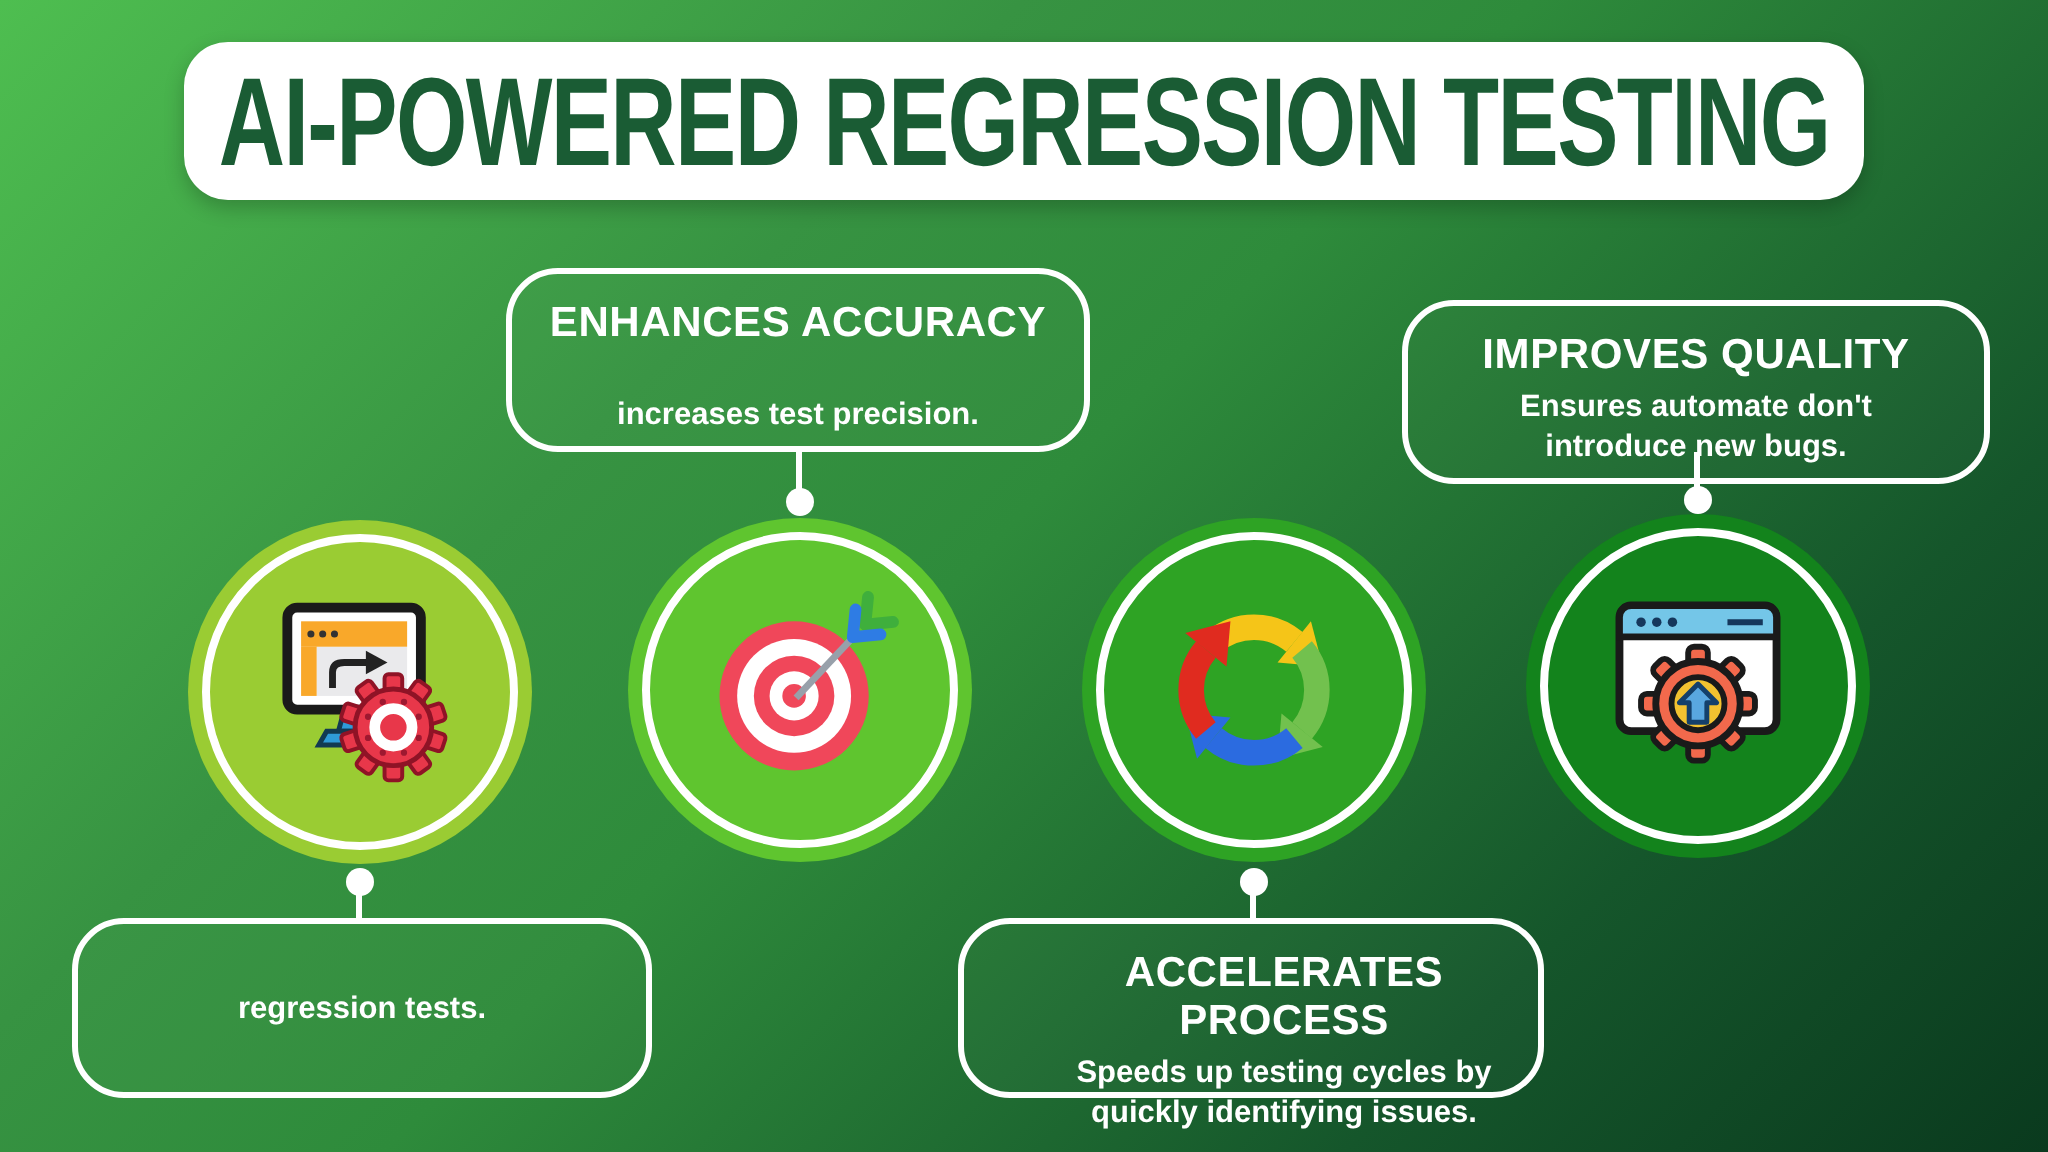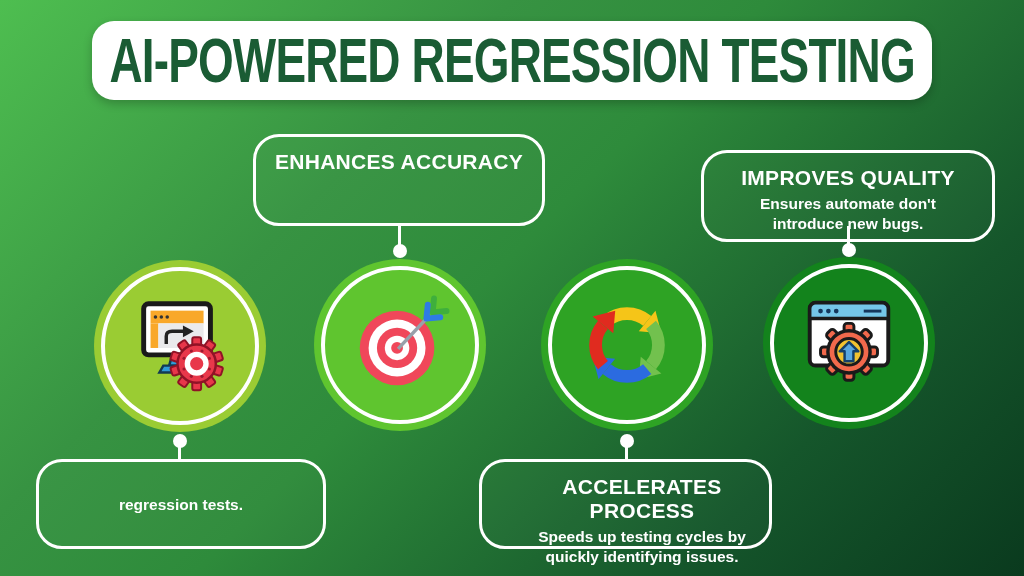--- a/index.html
+++ b/index.html
@@ -62,21 +62,21 @@
 <body>
 
 <div class="stage">
 
   <header class="title-banner">
     <h1><span class="condense">AI-POWERED REGRESSION TESTING</span></h1>
   </header>
 
   <section class="callout" id="co-enhances">
     <h2>ENHANCES ACCURACY</h2>
-    <p><br></p>
+    <p><br><span>increases test precision.</span></p>
   </section>
 
   <section class="callout" id="co-improves">
     <h2>IMPROVES QUALITY</h2>
     <p><span>Ensures automate don't</span><br><span>introduce new bugs.</span></p>
   </section>
 
   <section class="callout" id="co-automated">
     <p><br><span>regression tests.</span></p>
   </section>

